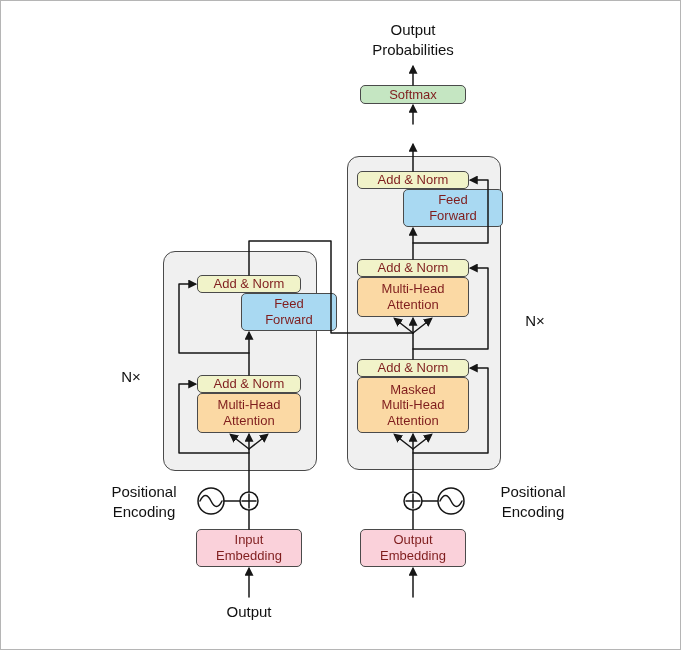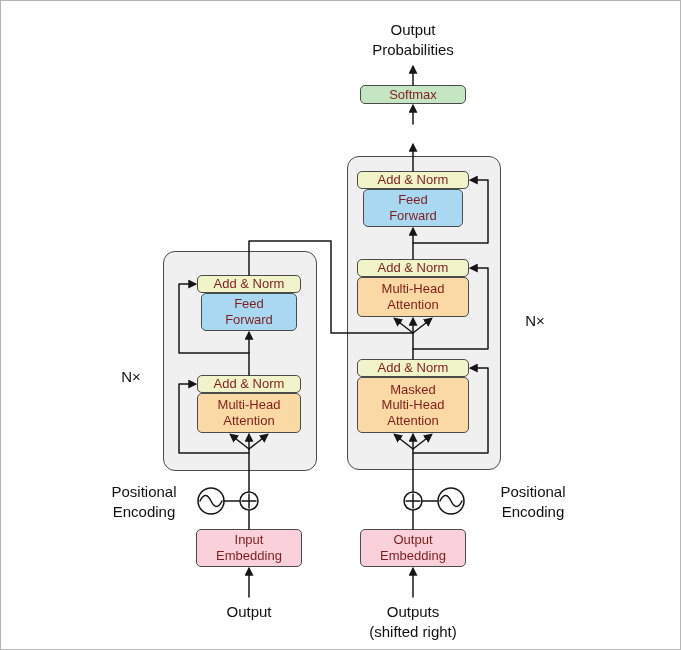--- a/index.html
+++ b/index.html
@@ -16,21 +16,21 @@
     position:absolute; display:flex; align-items:center; justify-content:center;
     text-align:center; border:1.4px solid #4a4a4a; border-radius:5px;
     font-size:13px; line-height:1.2; color:#7f1d1d; white-space:pre-line; z-index:2;
   }
   .lbl {
     position:absolute; color:#111; text-align:center;
     white-space:pre-line; z-index:3; font-size:15px; line-height:1.32;
     display:flex; align-items:center; justify-content:center;
   }
   .c-addnorm { background:#f1f3c9; }
-  .c-ff      { background:#a9d9f2; }
+  .c-ff      { background:#a9d9f2;margin-left:40px; }
   .c-attn    { background:#fbd9a4; }
   .c-softmax { background:#c5e6c2; }
   .c-linear  { background:#d7d4e9; }
   .c-embed   { background:#fad1da; }
   svg.wires { position:absolute; left:0; top:0; z-index:5; pointer-events:none; }
 </style>
 </head>
 <body>
 
 <div class="frame">
@@ -127,16 +127,14 @@
 Encoding</div>
   <div class="lbl" style="left:482px; top:480px; width:100px; height:42px;">Positional
 Encoding</div>
 
   <div class="box c-embed" style="left:195px; top:528px; width:106px; height:38px;">Input
 Embedding</div>
   <div class="box c-embed" style="left:359px; top:528px; width:106px; height:38px;">Output
 Embedding</div>
 
   <div class="lbl" style="left:208px; top:600px; width:80px; height:22px;">Output</div>
-  <div class="lbl" style="left:342px; top:600px; width:140px; height:42px;">Outputs
-(shifted right)</div>
 
 </div>
 
 </body></html>

